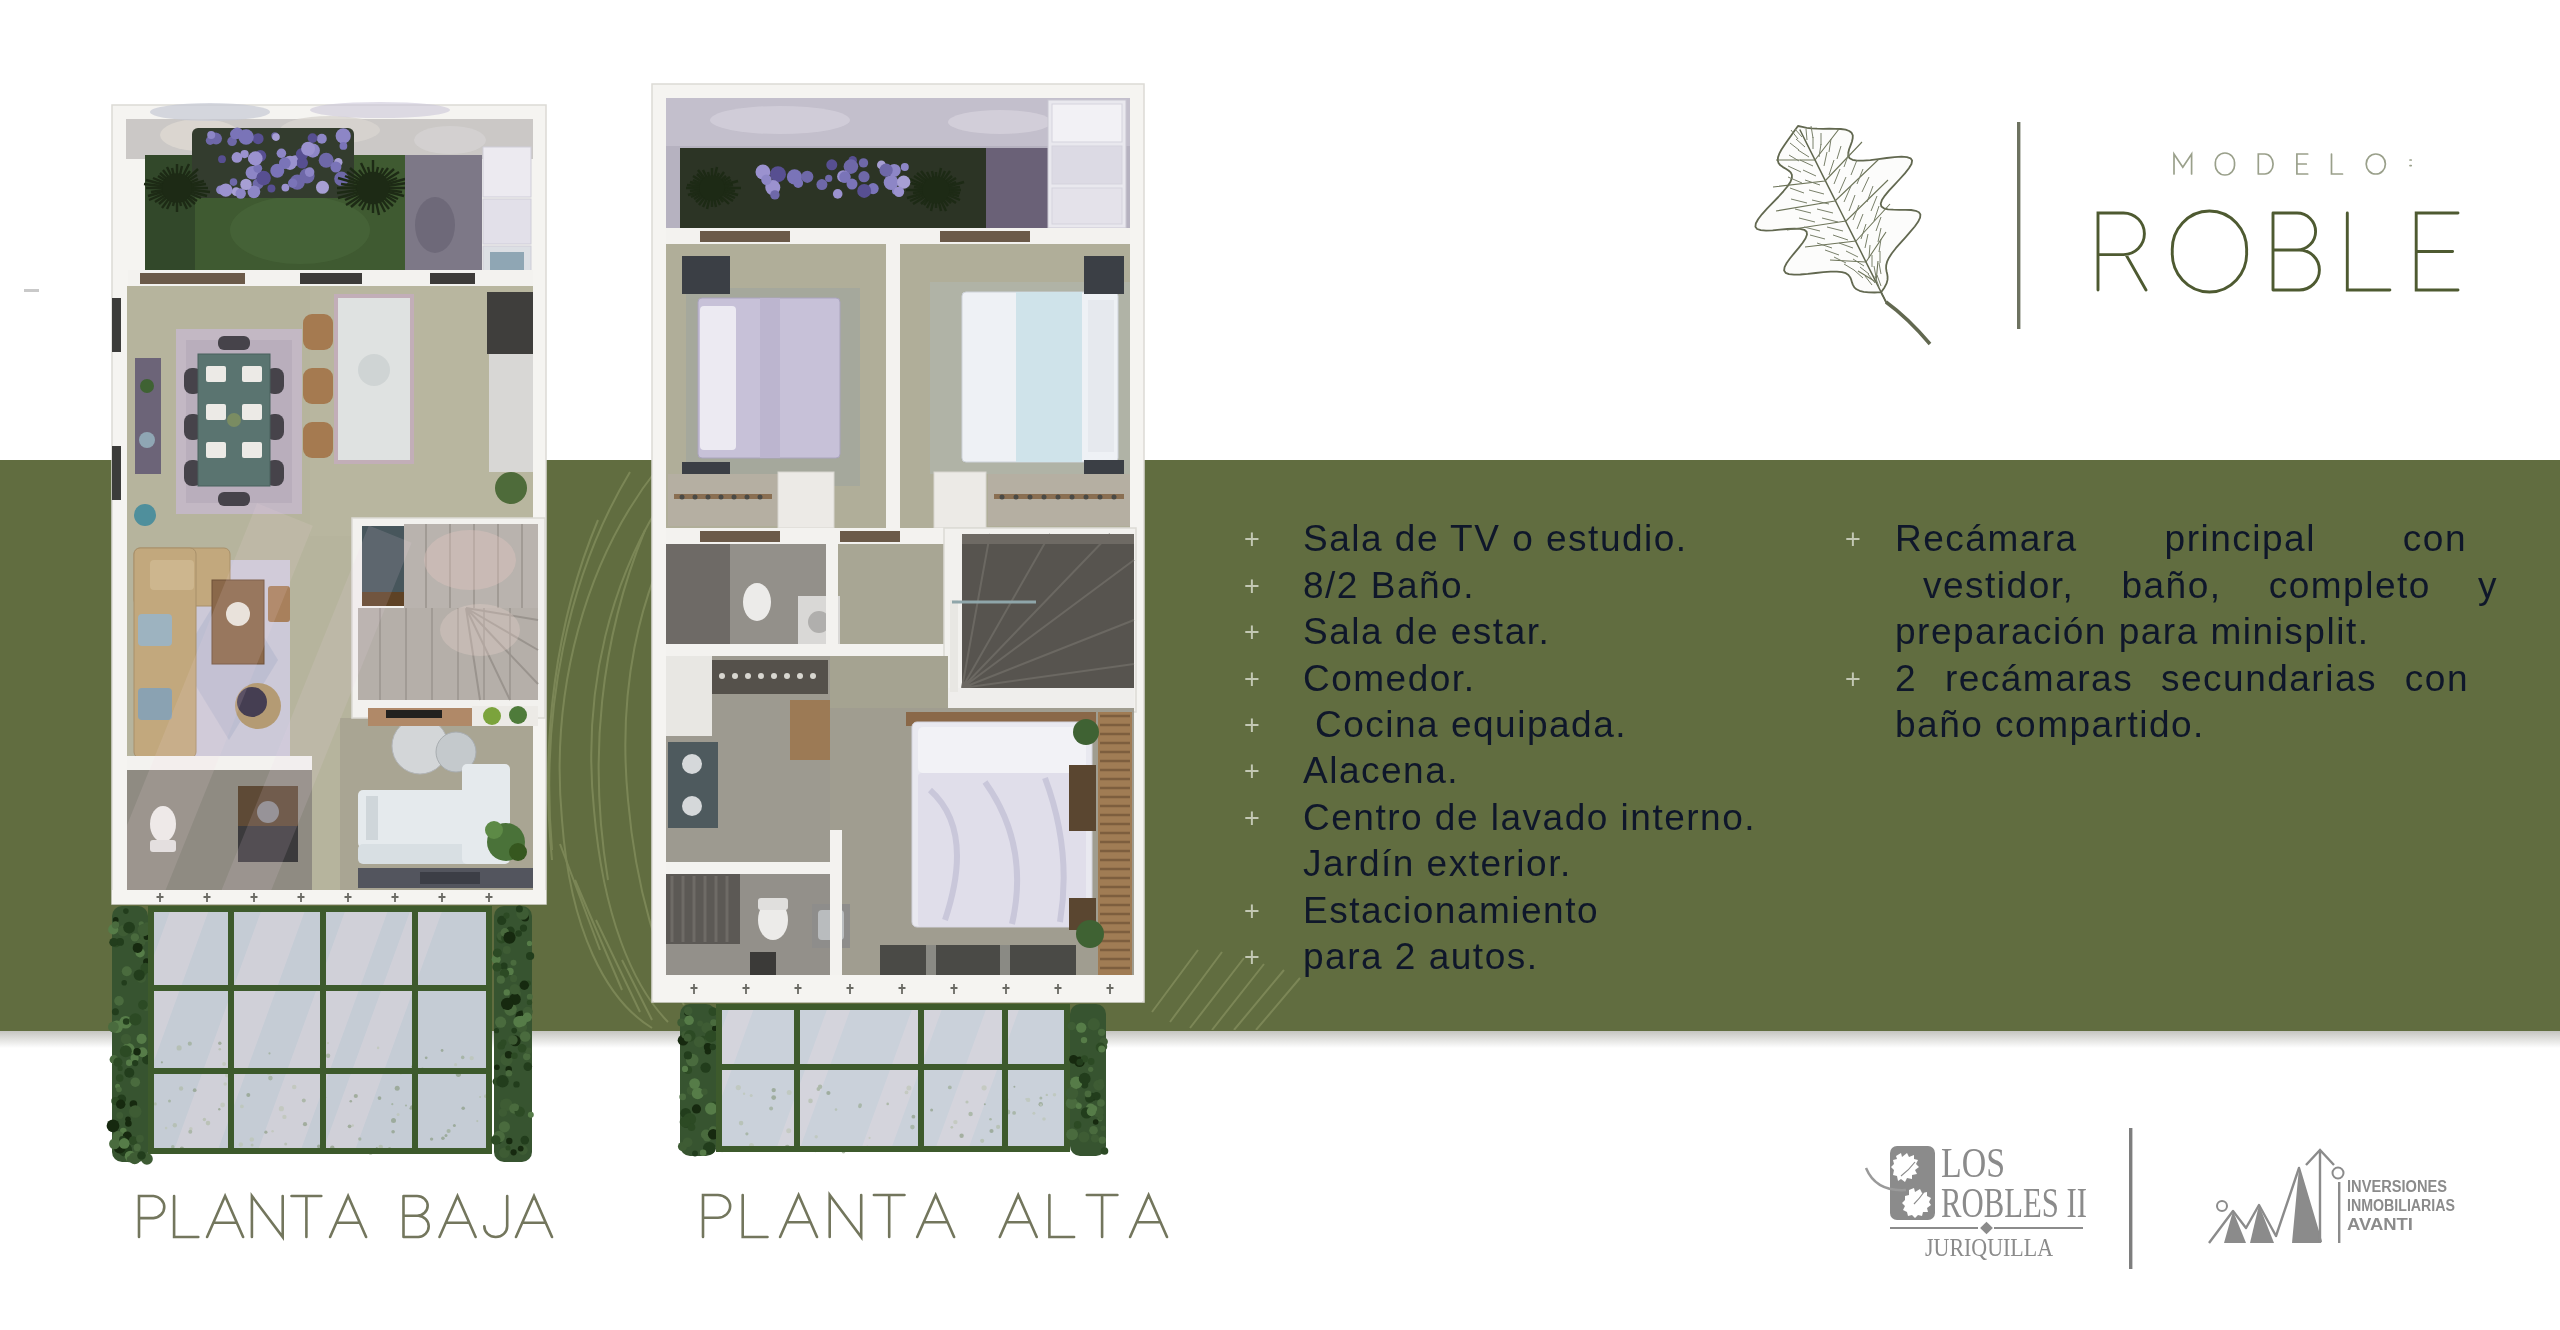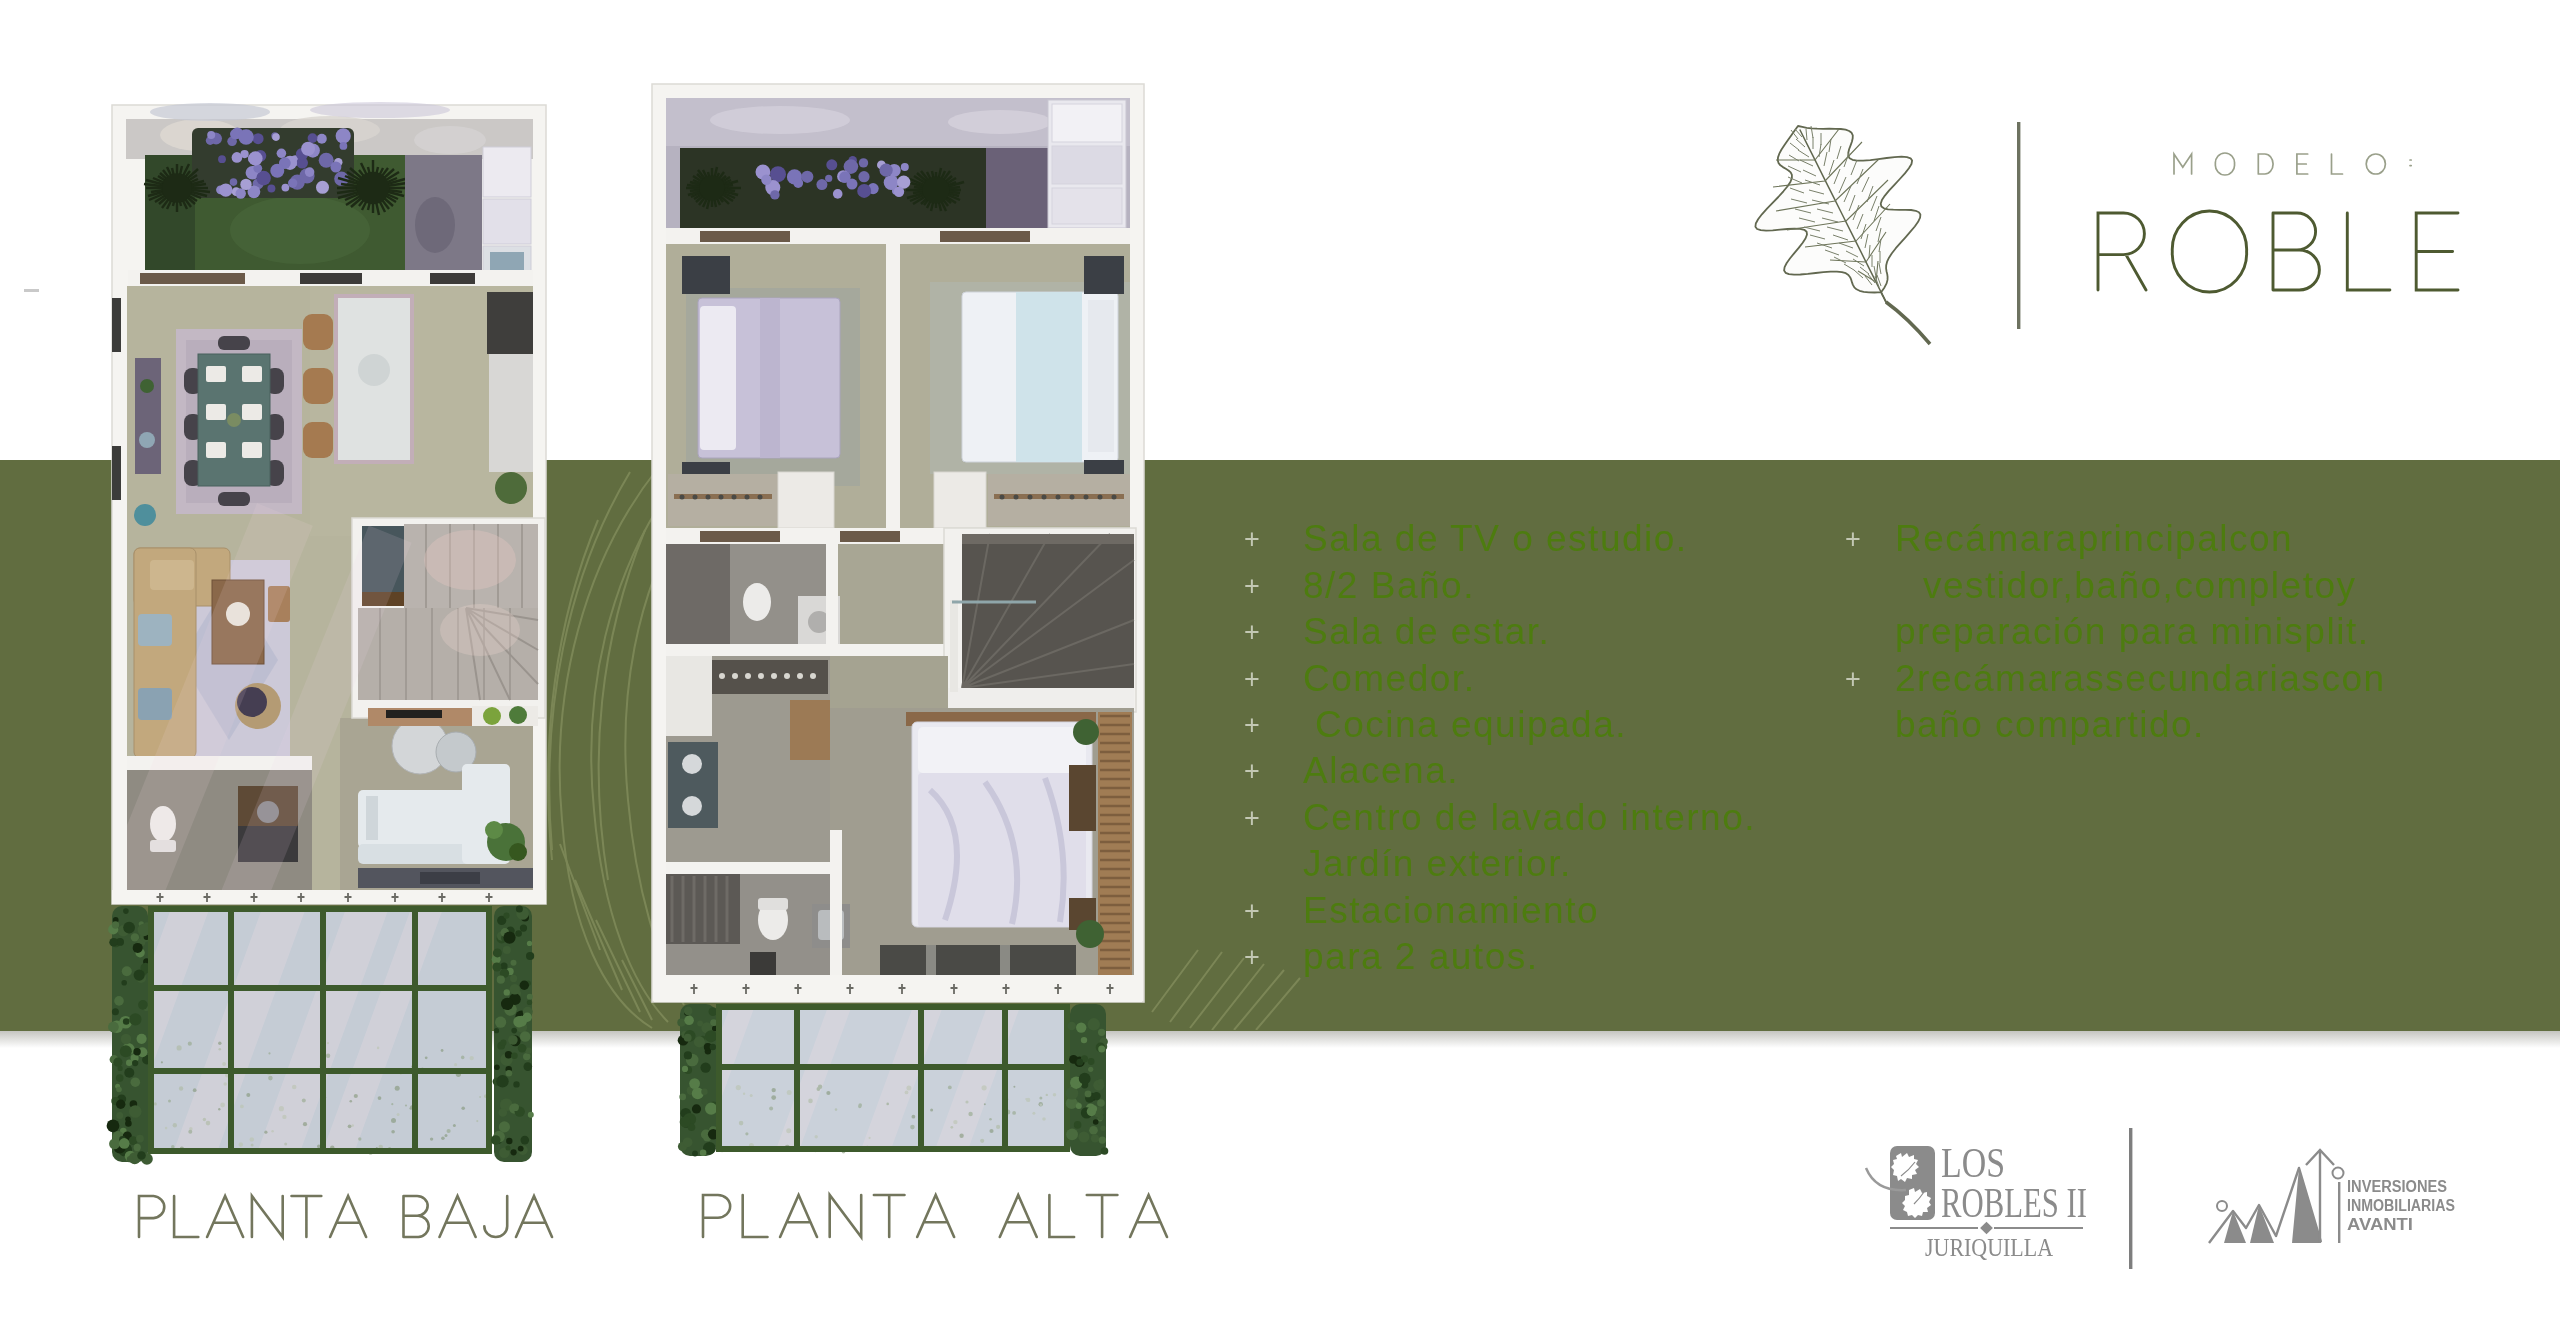--- a/index.html
+++ b/index.html
@@ -1,18 +1,18 @@
 <!DOCTYPE html>
 <html><head><meta charset="utf-8">
 <style>
 html,body{margin:0;padding:0;background:#fff;}
 #page{position:relative;width:2560px;height:1330px;overflow:hidden;background:#ffffff;font-family:"Liberation Sans",sans-serif;}
 .abs{position:absolute;}
-.ln{position:absolute;height:46px;line-height:46px;font-size:37px;color:#4d7c0f;letter-spacing:1.5px;white-space:nowrap;}
-.jf{display:flex;}
+.ln{position:absolute;height:46px;line-height:46px;font-size:37px;color:#0f172a;letter-spacing:1.5px;white-space:nowrap;}
+.jf{display:flex;justify-content:space-between;}
 .plus{position:absolute;width:30px;height:46px;line-height:46px;font-size:27px;color:#c3c8b4;text-align:center;}
 </style></head>
 <body>
 <div id="page">
 
 <div class="abs" style="left:24px;top:289px;width:15px;height:3px;background:#c9c9c9;"></div>
 
 <div class="abs" style="left:0;top:460px;width:2560px;height:571px;background:#616d40;"></div>
 
 <div class="abs" style="left:0;top:1031px;width:2560px;height:17px;background:linear-gradient(to bottom,rgba(115,115,105,0.42),rgba(255,255,255,0));"></div>

